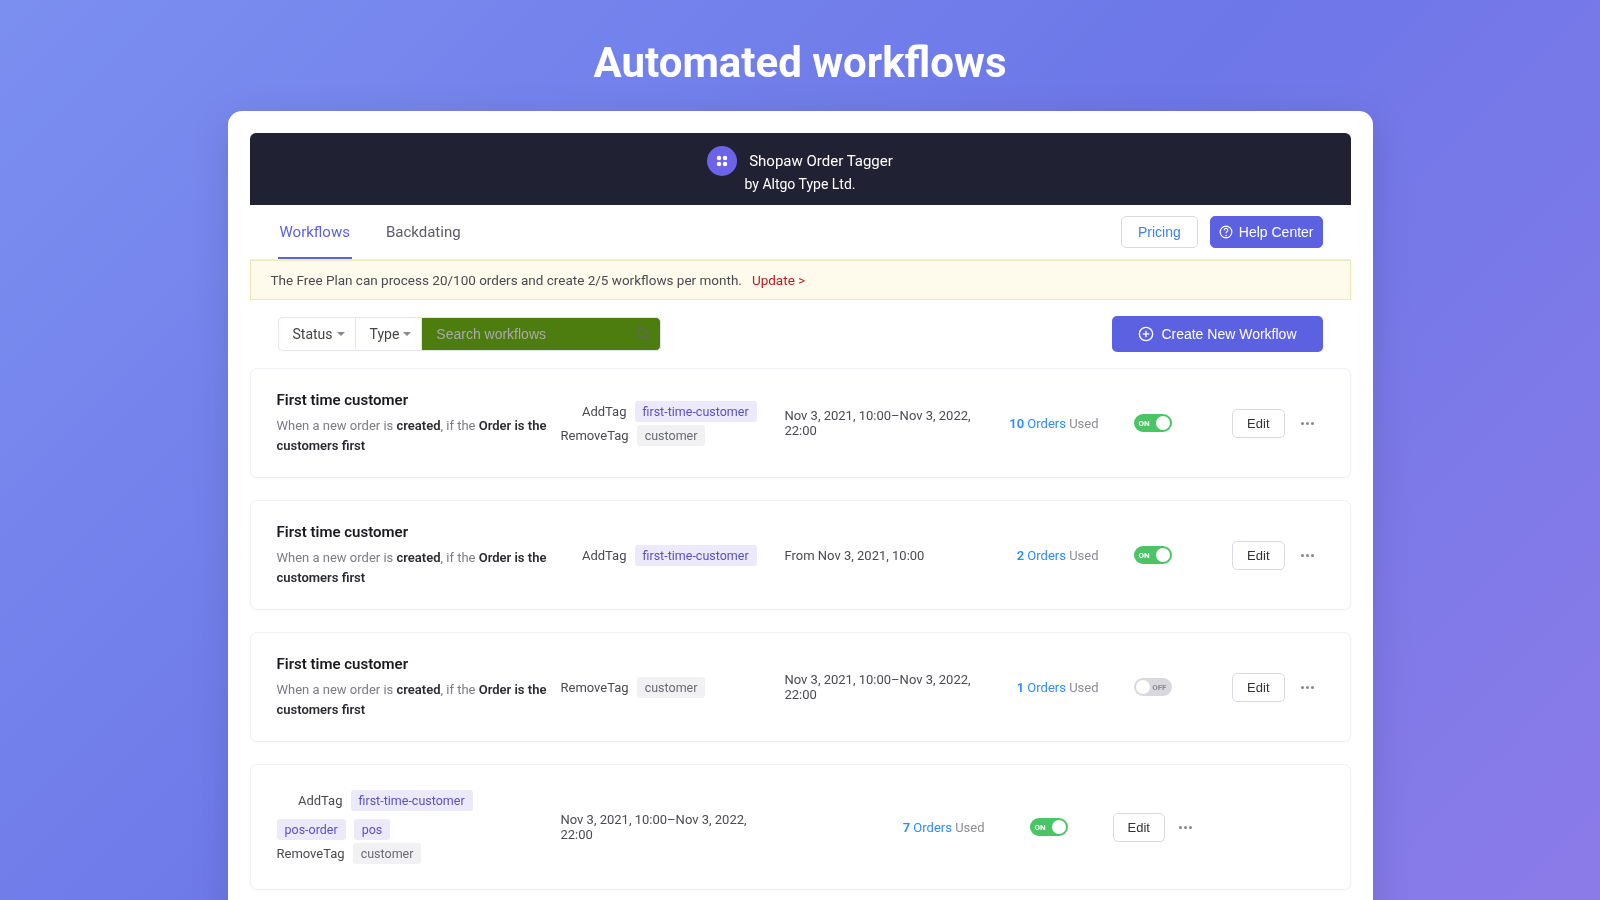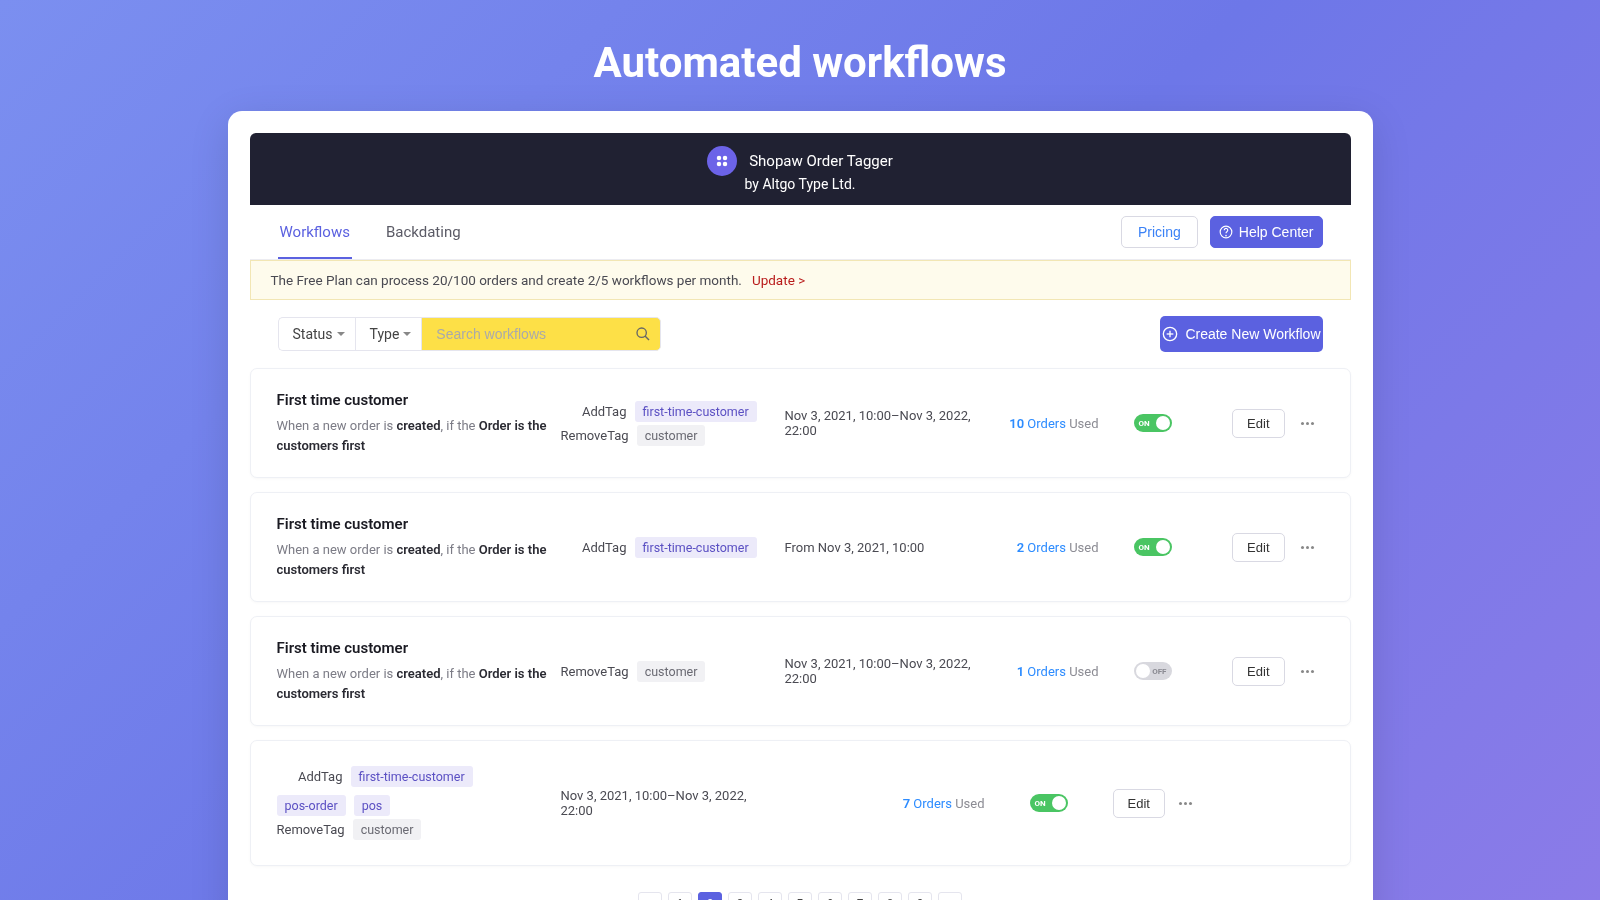--- a/index.html
+++ b/index.html
@@ -126,47 +126,47 @@
   border-right: 4px solid transparent;
   border-top: 4px solid #888;
   position: absolute; right: 10px;
 }
 .search-wrap {
   position: relative;
   width: 240px;
 }
 .search {
   border: 1px solid #e5e5ee;
-  background: #fde047;
+  background: #4d7c0f;
   padding: 8px 36px 8px 14px;
   font-size: 14px;
   width: 100%;
   border-radius: 0 5px 5px 0;
 }
 .search::placeholder { color: #aaa; }
 .search-icon-pos {
   position: absolute; right: 10px; top: 50%; transform: translateY(-50%);
   width: 16px; height: 16px; pointer-events: none;
 }
 .search-icon-pos svg { width: 16px; height: 16px; fill: none; stroke: #666; stroke-width: 2; }
 .btn-primary {
   background: #5b61e0;
   color: #fff;
   border: none;
-  padding: 10px 2px;
+  padding: 10px 26px;
   border-radius: 5px;
   font-size: 14px;
   cursor: pointer;
   display: flex;
   align-items: center;
   gap: 7px;
   margin-left: 28px;
 }
 .btn-primary svg { width: 16px; height: 16px; fill: none; stroke: #fff; stroke-width: 2; }
-.list { margin: 0 22px; display: flex; flex-direction: column; gap: 14px; }
+.list { margin: 0 22px; display: flex; flex-direction: column; gap: 22px; }
 .row {
   background: #fff;
   border: 1px solid #eef0f5;
   border-radius: 7px;
   padding: 22px 26px;
   display: grid;
   grid-template-columns: 270px 210px 200px 100px 80px 110px;
   gap: 14px;
   align-items: center;
   box-shadow: 0 1px 3px rgba(0,0,0,0.03);

